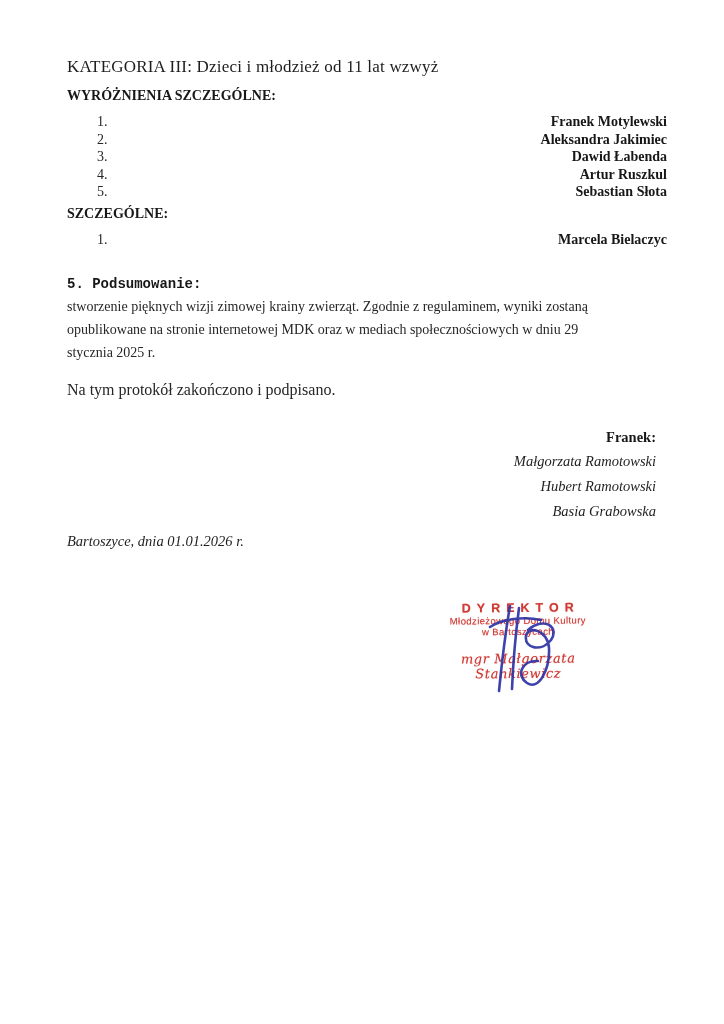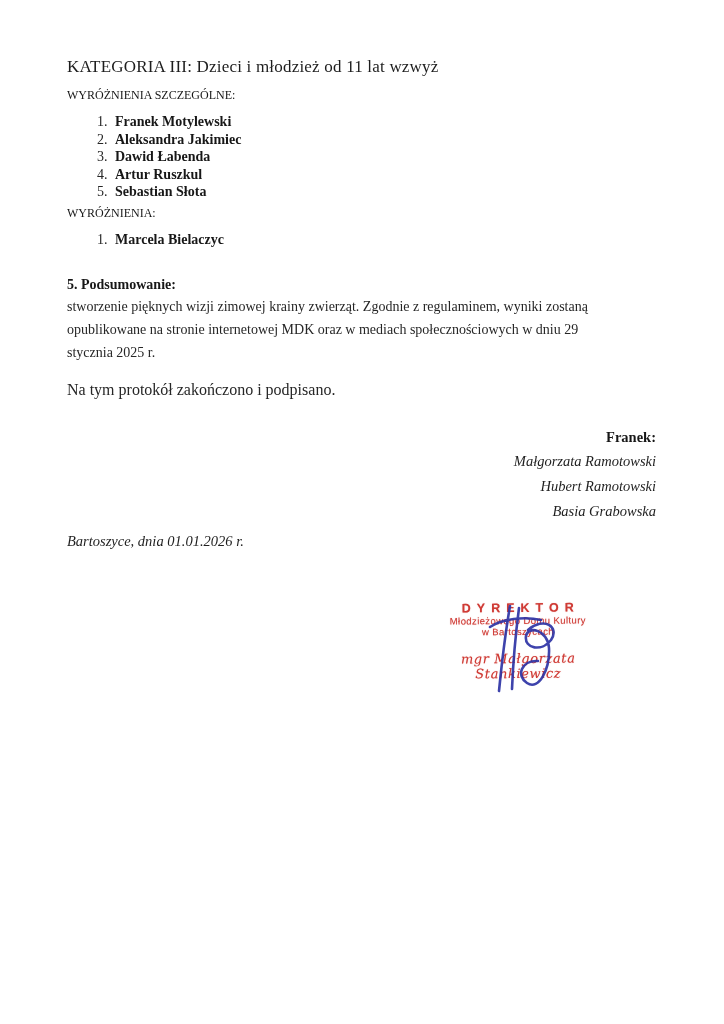--- a/index.html
+++ b/index.html
@@ -20,40 +20,41 @@
   }
   .content{position:absolute;left:67px;top:56px;right:57px;}
 
   .category-heading{
     margin:0 0 10px 0;
     font-size:17px;line-height:21px;
     font-weight:normal;color:#1d1d1d;letter-spacing:0.2px;
   }
   .section-heading{
     margin:4px 0 9px 0;
-    font-size:12px;line-height:17px;
-    font-weight:normal;color:var(--text-bold);
+    font-size:14px;line-height:17px;
+    font-weight:bold;color:var(--text-bold);
   }
   ol.name-list{
     margin:9px 0 0 0;
     padding:0 0 0 44px;
     list-style:decimal;
   }
   ol.name-list li{
     font-size:14px;line-height:17.5px;
     font-weight:bold;color:var(--text-bold);
     padding-left:4px;
+    text-align:right;
   }
   ol.name-list li::marker{font-weight:normal;color:var(--text);}
   ol.distinct-list{}
 
   .summary-heading{
     margin:26px 0 0 0;
     font-size:14px;line-height:21px;
-    font-weight:bold;color:var(--text-bold);
+    font-weight:bold;color:var(--text-bold);font-family:Liberation Mono, monospace;
   }
   .summary-line{
     font-size:14px;line-height:23px;
     white-space:nowrap;color:var(--text);
   }
   .closing-line{
     margin:14px 0 15px 0;
     font-size:16px;line-height:23px;color:var(--text);
   }
 
@@ -119,21 +120,21 @@
     <h2 class="section-heading">WYRÓŻNIENIA SZCZEGÓLNE:</h2>
 
     <ol class="name-list">
       <li>Franek Motylewski</li>
       <li>Aleksandra Jakimiec</li>
       <li>Dawid Łabenda</li>
       <li>Artur Ruszkul</li>
       <li>Sebastian Słota</li>
     </ol>
 
-    <h2 class="section-heading">WYRÓŻNIENIA:</h2>
+    <h2 class="section-heading">SZCZEGÓLNE:</h2>
 
     <ol class="name-list distinct-list">
       <li>Marcela Bielaczyc</li>
     </ol>
 
     <p class="summary-heading">5. Podsumowanie:</p>
 
     <div>
       <div class="summary-line">stworzenie pięknych wizji zimowej krainy zwierząt. Zgodnie z regulaminem, wyniki zostaną</div>
       <div class="summary-line">opublikowane na stronie internetowej MDK oraz w mediach społecznościowych w dniu 29</div>

